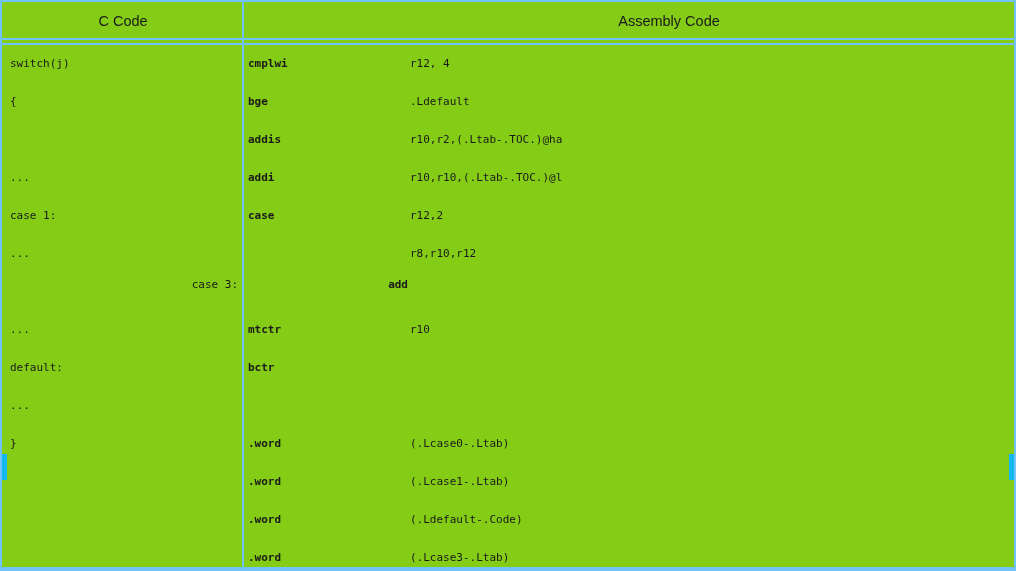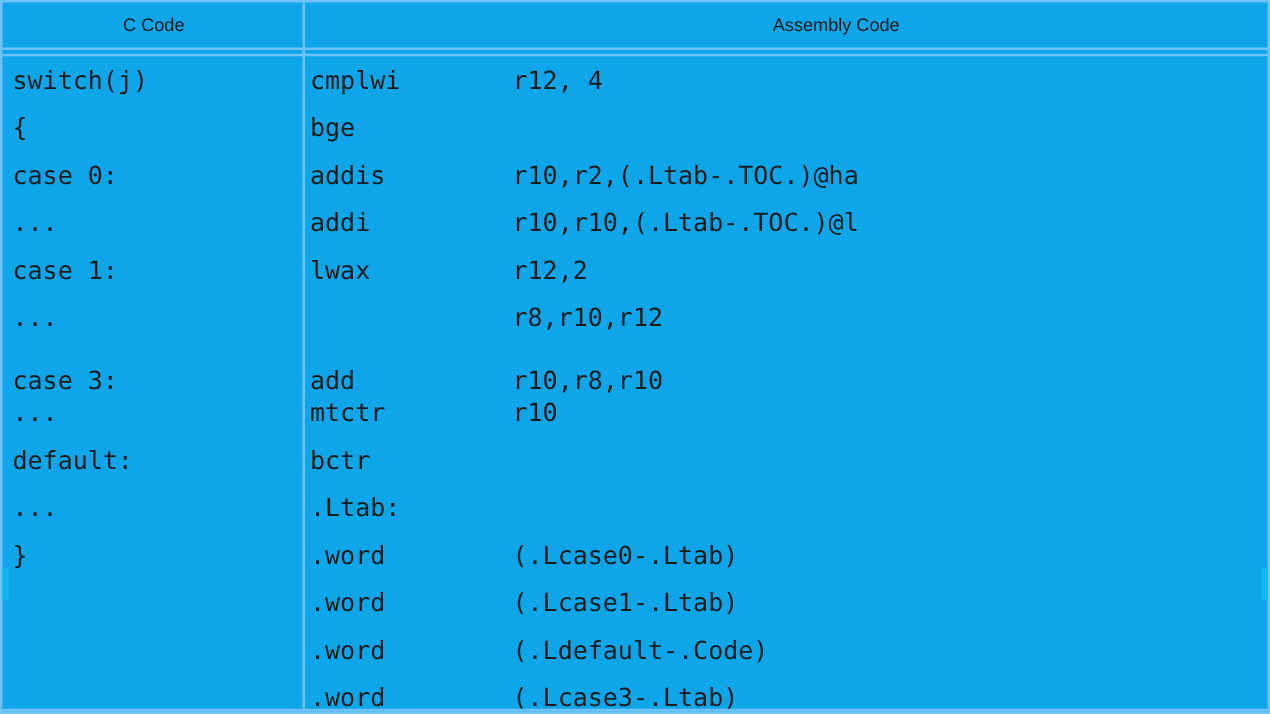--- a/index.html
+++ b/index.html
@@ -25,21 +25,21 @@
   
   .code-table {
     position: absolute;
     left: 0;
     top: 0;
     width: 1016px;
     height: 571px;
     box-sizing: border-box;
     border: 2px solid #6fc3f7;
     border-collapse: collapse;
-    background: #0ea5e9;
+    background: #84cc16;
   }
 
   
   .thead {
     position: absolute;
     left: 0;
     top: 0;
     width: 100%;
     height: 38px;
     box-sizing: border-box;
@@ -107,32 +107,33 @@
     left: 0;
     width: 100%;
     height: 38px;
   }
   .cell {
     position: absolute;
     top: 0;
     height: 38px;
     line-height: 38px;
     font-family: "DejaVu Sans Mono", monospace;
-    font-size: 20px;
+    font-size: 11px;
     color: #1a1a1a;
     white-space: pre;
     overflow: hidden;
   }
   .cell-c {
     left: 8px;
     width: 228px;
   }
   .cell-mnemonic {
     left: 246px;
     width: 160px;
+    font-weight: bold;
   }
   .cell-operand {
     left: 408px;
     width: 596px;
   }
 
   
   .scroll-marker {
     position: absolute;
     top: 452px;
@@ -162,58 +163,56 @@
 
     <div class="tbody" id="tbody">
         <div class="row" style="top: 0px;">
           <div class="cell cell-c">switch(j)</div>
           <div class="cell cell-mnemonic">cmplwi</div>
           <div class="cell cell-operand">r12, 4</div>
         </div>
         <div class="row" style="top: 38px;">
           <div class="cell cell-c">{</div>
           <div class="cell cell-mnemonic">bge</div>
+          <div class="cell cell-operand">.Ldefault</div>
         </div>
         <div class="row" style="top: 76px;">
-          <div class="cell cell-c">case 0:</div>
           <div class="cell cell-mnemonic">addis</div>
           <div class="cell cell-operand">r10,r2,(.Ltab-.TOC.)@ha</div>
         </div>
         <div class="row" style="top: 114px;">
           <div class="cell cell-c">...</div>
           <div class="cell cell-mnemonic">addi</div>
           <div class="cell cell-operand">r10,r10,(.Ltab-.TOC.)@l</div>
         </div>
         <div class="row" style="top: 152px;">
           <div class="cell cell-c">case 1:</div>
-          <div class="cell cell-mnemonic">lwax</div>
+          <div class="cell cell-mnemonic">case</div>
           <div class="cell cell-operand">r12,2</div>
         </div>
         <div class="row" style="top: 190px;">
           <div class="cell cell-c">...</div>
           <div class="cell cell-operand">r8,r10,r12</div>
         </div>
-        <div class="row" style="top: 240px;">
+        <div class="row" style="top: 221px; text-align: right;">
           <div class="cell cell-c">case 3:</div>
           <div class="cell cell-mnemonic">add</div>
-          <div class="cell cell-operand">r10,r8,r10</div>
         </div>
         <div class="row" style="top: 266px;">
           <div class="cell cell-c">...</div>
           <div class="cell cell-mnemonic">mtctr</div>
           <div class="cell cell-operand">r10</div>
         </div>
         <div class="row" style="top: 304px; padding-left: 20px;">
           <div class="cell cell-c">default:</div>
           <div class="cell cell-mnemonic">bctr</div>
           <div class="cell cell-operand"></div>
         </div>
         <div class="row" style="top: 342px;">
           <div class="cell cell-c">...</div>
-          <div class="cell cell-mnemonic">.Ltab:</div>
           <div class="cell cell-operand"></div>
         </div>
         <div class="row" style="top: 380px;">
           <div class="cell cell-c">}</div>
           <div class="cell cell-mnemonic">.word</div>
           <div class="cell cell-operand">(.Lcase0-.Ltab)</div>
         </div>
         <div class="row" style="top: 418px;">
           <div class="cell cell-c"></div>
           <div class="cell cell-mnemonic">.word</div>

